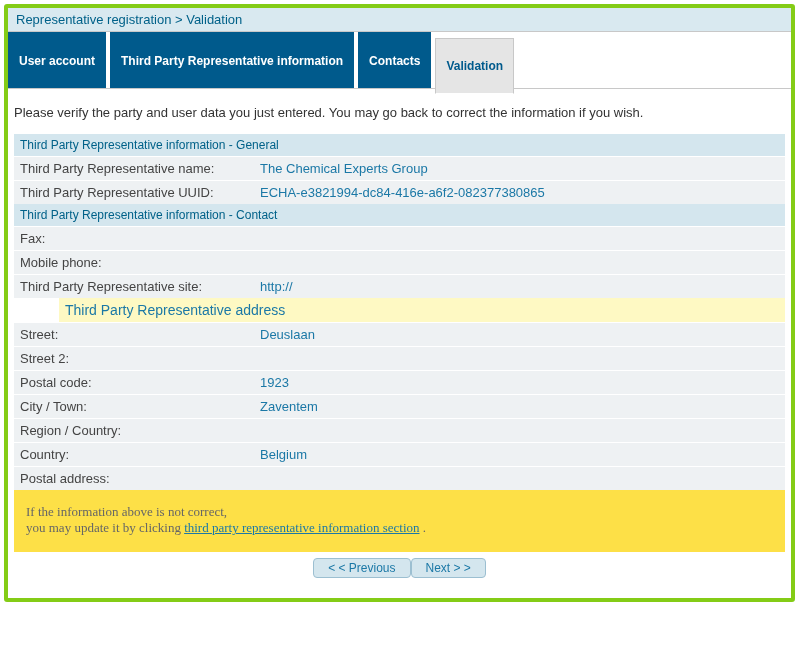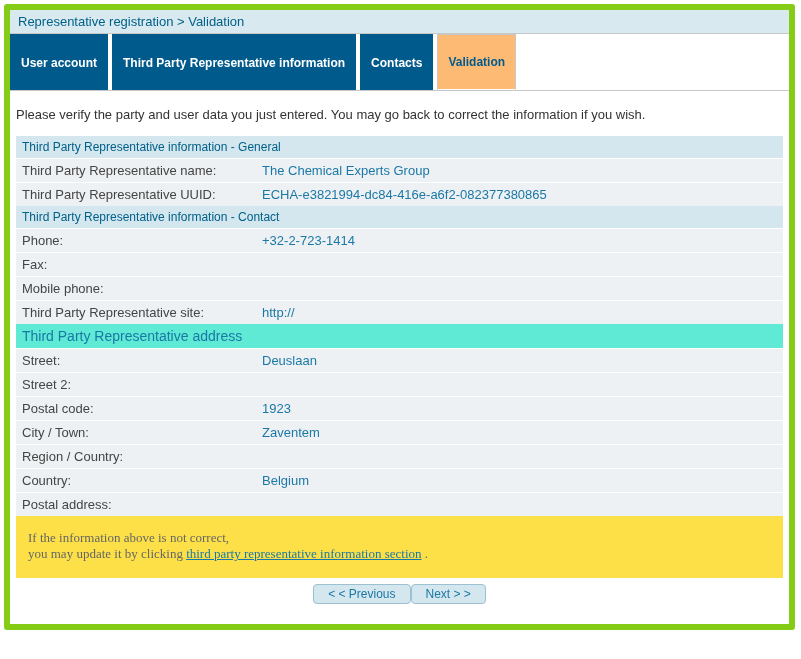--- a/index.html
+++ b/index.html
@@ -6,21 +6,21 @@
   body {
     margin: 0;
     padding: 4px;
     font-family: Arial, Helvetica, sans-serif;
     font-size: 13px;
     color: #333;
     background: #fff;
   }
   .wrapper {
     width: 791px;
-    border: 6px solid #84cc16;
+    border: 4px solid #84cc16;
     background: #fff;
     border-radius: 3px;
   }
   .breadcrumb {
     background: #d9e9f0;
     color: #006189;
     padding: 4px 8px;
     font-size: 13px;
     border-bottom: 1px solid #c8c8c8;
   }
@@ -39,45 +39,46 @@
     font-weight: bold;
     font-size: 12px;
     border: 1px solid #005a8c;
     border-bottom: none;
     cursor: pointer;
     white-space: nowrap;
     display: flex;
     align-items: center;
   }
   .tab.active {
-    background: #fdba74;
+    background: #e5e5e5;
     color: #005a8c;
     border: 1px solid #c8c8c8;
     border-bottom: 1px solid #fff;
     position: relative;
-    top: 0;
+    top: 6px;
   }
   .content {
     padding: 6px;
   }
   .intro {
     padding: 10px 0 14px 0;
     color: #333;
   }
   .section-header {
     background: #d4e6ee;
     color: #006189;
     font-size: 12px;
     padding: 4px 6px;
   }
   .section-sub {
-    background: #5eead4;
+    background: #fef9c3;
     color: #1b78a6;
     font-size: 14px;
     padding: 4px 6px;
+    margin-left: 45px;
   }
   .row {
     display: flex;
     background: #eef1f3;
     padding: 4px 6px;
     border-top: 1px solid #fff;
   }
   .label {
     width: 240px;
     color: #444;
@@ -136,24 +137,20 @@
       <div class="value">The Chemical Experts Group</div>
     </div>
     <div class="row">
       <div class="label">Third Party Representative UUID:</div>
       <div class="value">ECHA-e3821994-dc84-416e-a6f2-082377380865</div>
     </div>
 
     <div class="section-header">Third Party Representative information - Contact</div>
 
     <div class="row">
-      <div class="label">Phone:</div>
-      <div class="value">+32-2-723-1414</div>
-    </div>
-    <div class="row">
       <div class="label">Fax:</div>
       <div class="value"></div>
     </div>
     <div class="row">
       <div class="label">Mobile phone:</div>
       <div class="value"></div>
     </div>
     <div class="row">
       <div class="label">Third Party Representative site:</div>
       <div class="value">http://</div>

